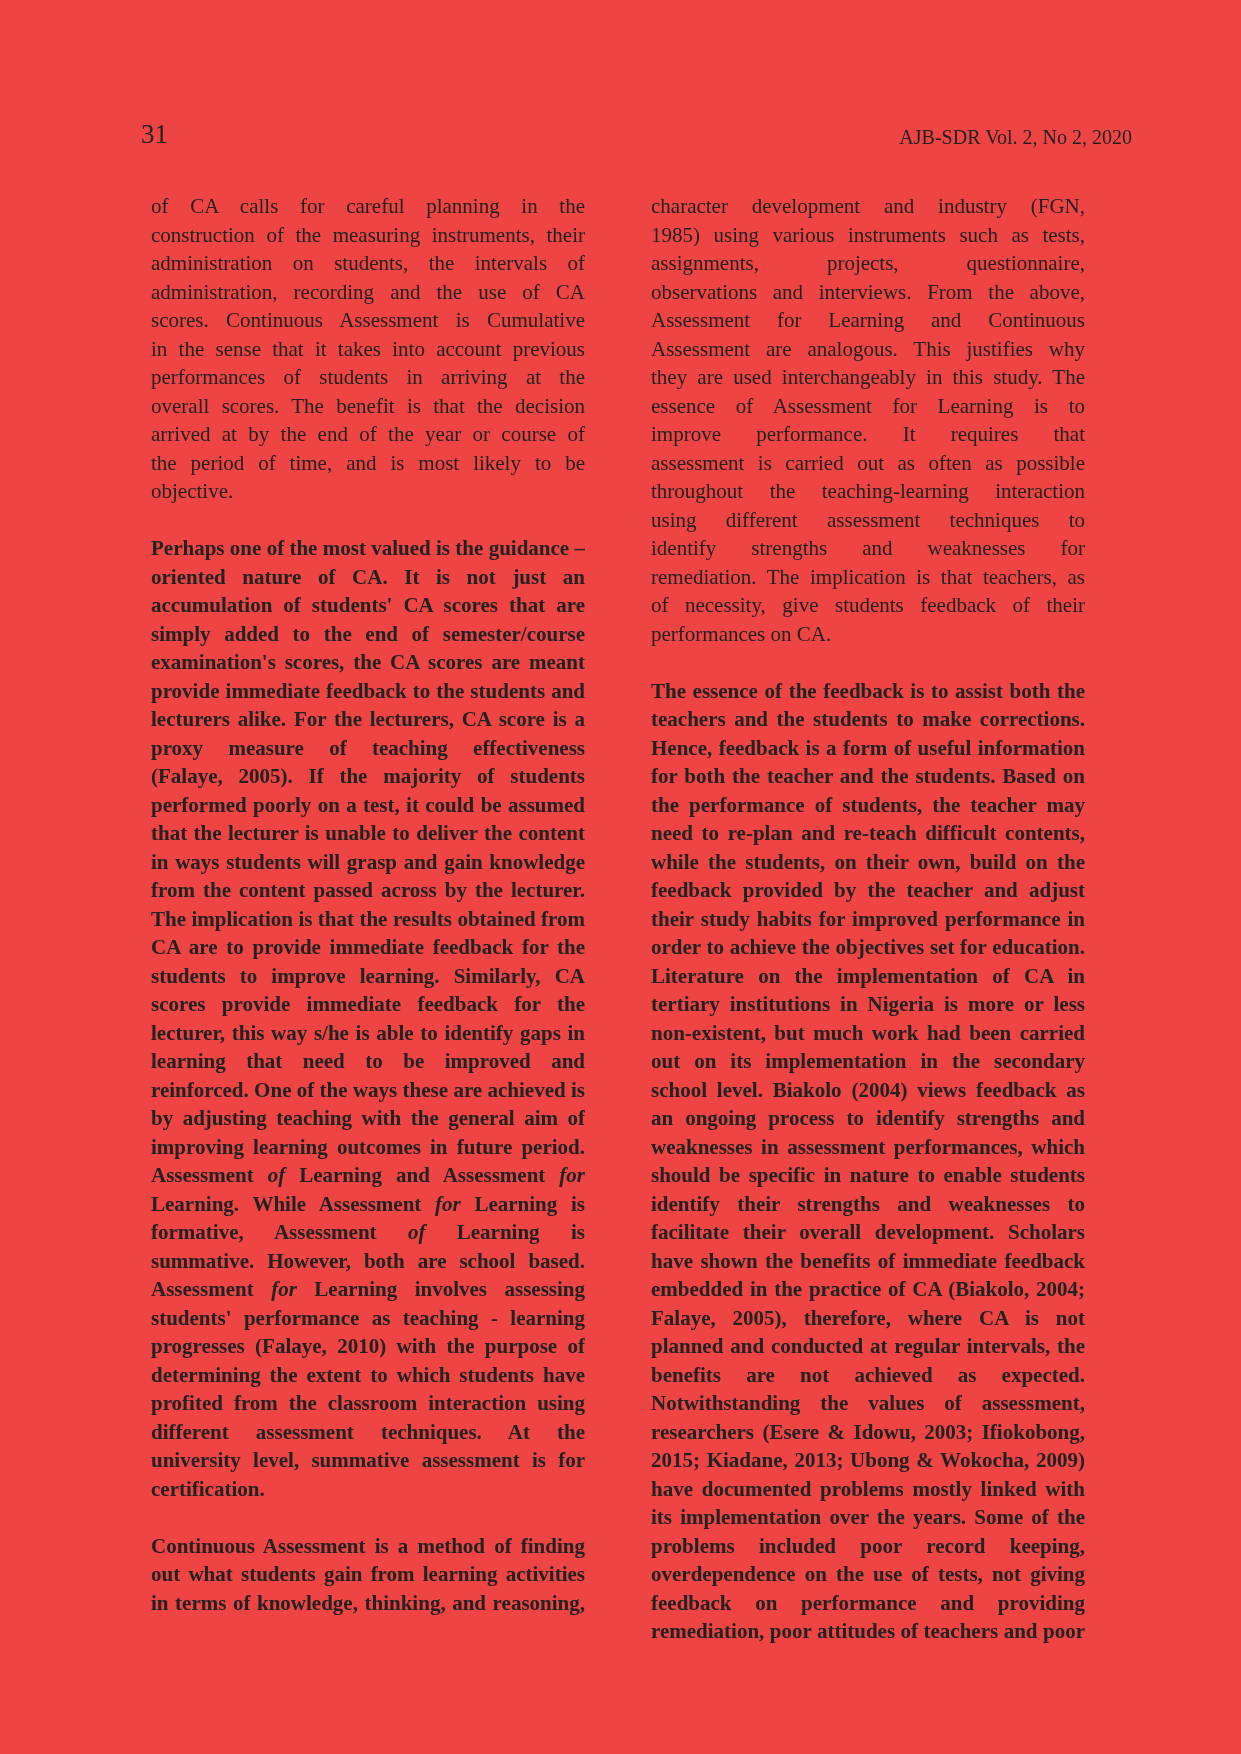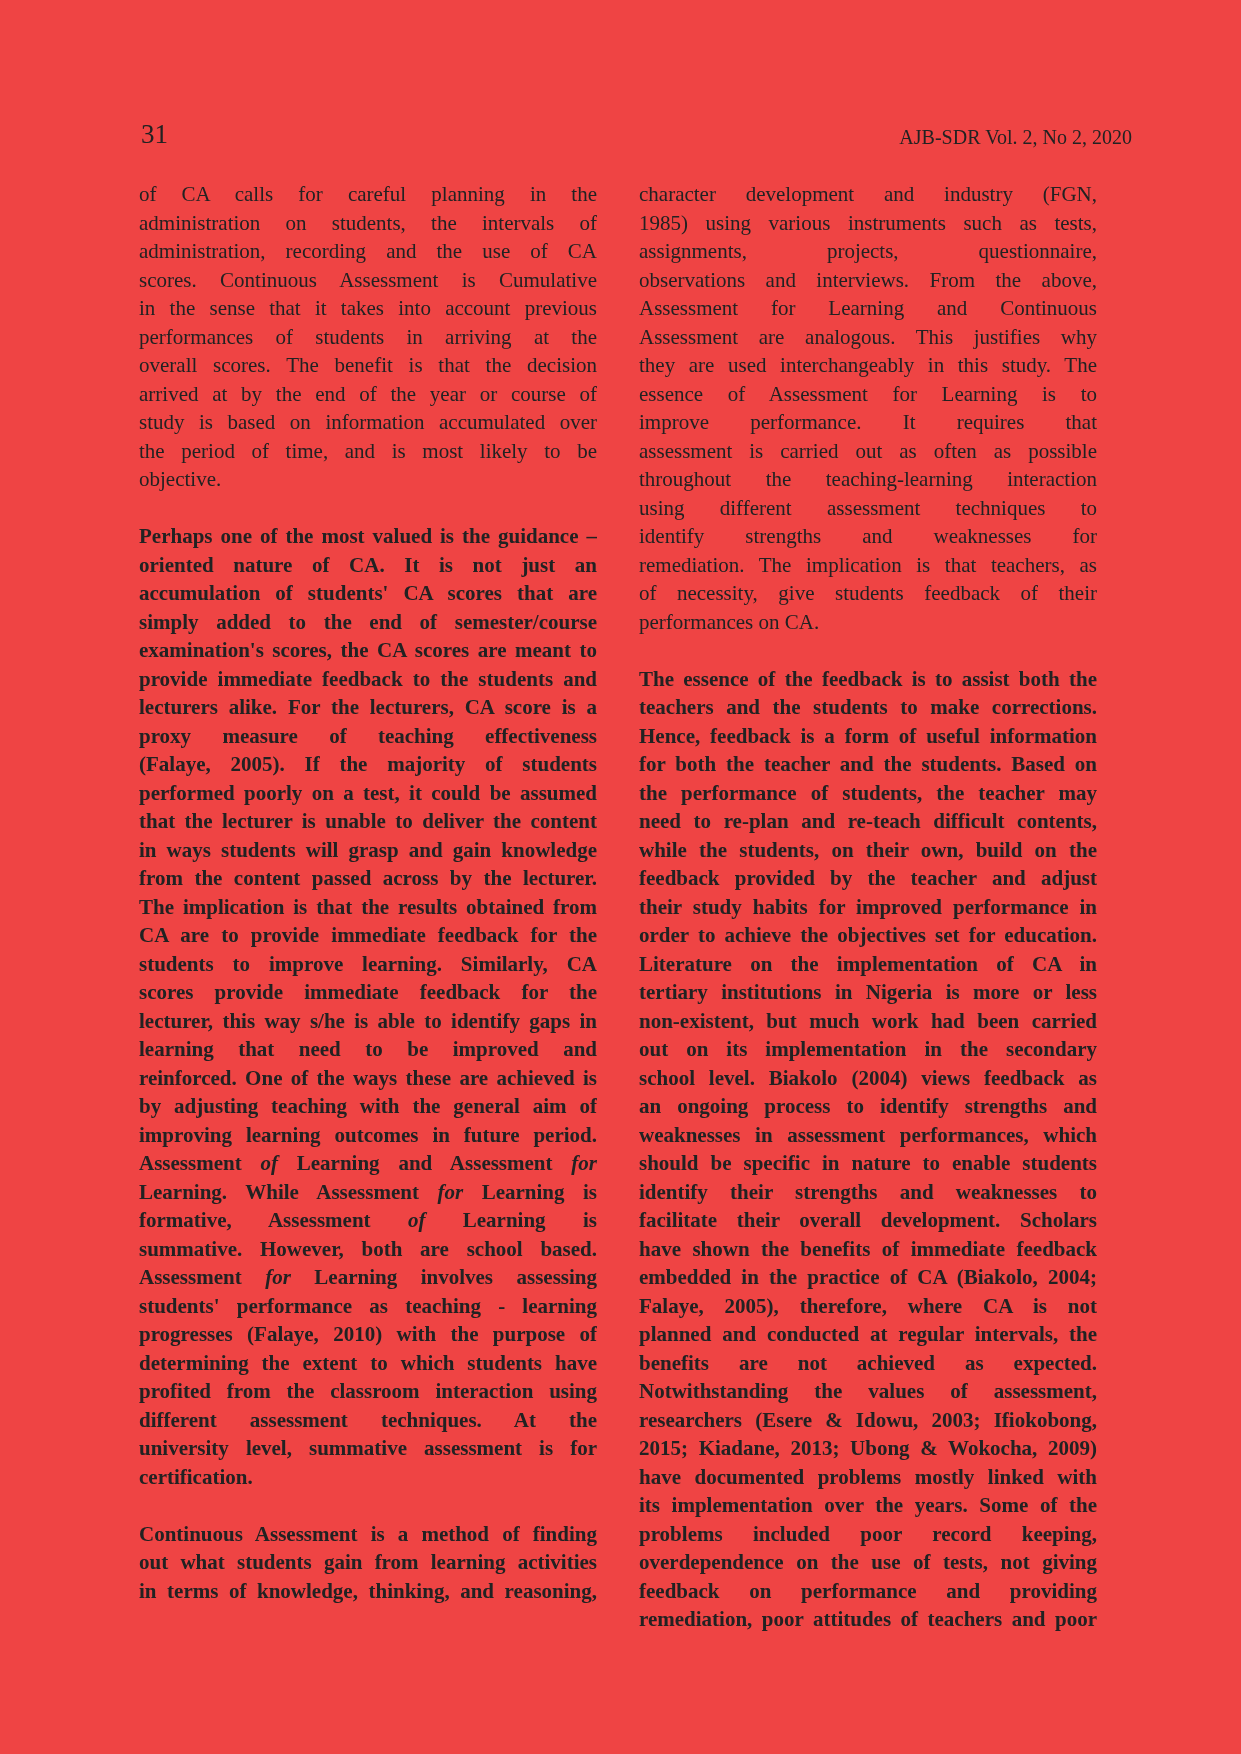--- a/index.html
+++ b/index.html
@@ -30,21 +30,21 @@
   }
   .cols {
     position: absolute;
     left: 133px;
     top: 174px;
     width: 971px;
     display: flex;
     gap: 30px;
   }
   .col { flex: 0 0 470px; width: 470px; }
-  .block { margin: 6px; }
+  .block { margin: 18px; }
   .block + .block { margin-top: 28.5px; font-weight: bold; }
   .line {
     height: 28.5px;
     line-height: 28.5px;
     font-size: 21px;
     text-align: justify;
     text-align-last: justify;
     overflow: hidden;
   }
   .block.short-last .line:last-child { text-align-last: left; }
@@ -52,28 +52,28 @@
 </head>
 <body style="background: rgb(255, 255, 255);">
 
 <div class="page" style="color: rgb(34, 34, 34);">
   <div class="pageno">31</div>
   <div class="journal">AJB-SDR Vol. 2, No 2, 2020</div>
   <div class="cols">
     <div class="col">
         <div class="block short-last">
           <div class="line">of CA calls for careful planning in the</div>
+          <div class="line">construction of the measuring instruments, their</div>
           <div class="line">administration on students, the intervals of</div>
           <div class="line">administration, recording and the use of CA</div>
           <div class="line">scores. Continuous Assessment is Cumulative</div>
           <div class="line">in the sense that it takes into account previous</div>
           <div class="line">performances of students in arriving at the</div>
           <div class="line">overall scores. The benefit is that the decision</div>
           <div class="line">arrived at by the end of the year or course of</div>
-          <div class="line">study is based on information accumulated over</div>
           <div class="line">the period of time, and is most likely to be</div>
           <div class="line">objective.</div>
         </div>
         <div class="block short-last">
           <div class="line">Perhaps one of the most valued is the guidance –</div>
           <div class="line">oriented nature of CA. It is not just an</div>
           <div class="line">accumulation of students' CA scores that are</div>
           <div class="line">simply added to the end of semester/course</div>
           <div class="line">examination's scores, the CA scores are meant to</div>
           <div class="line">provide immediate feedback to the students and</div>

